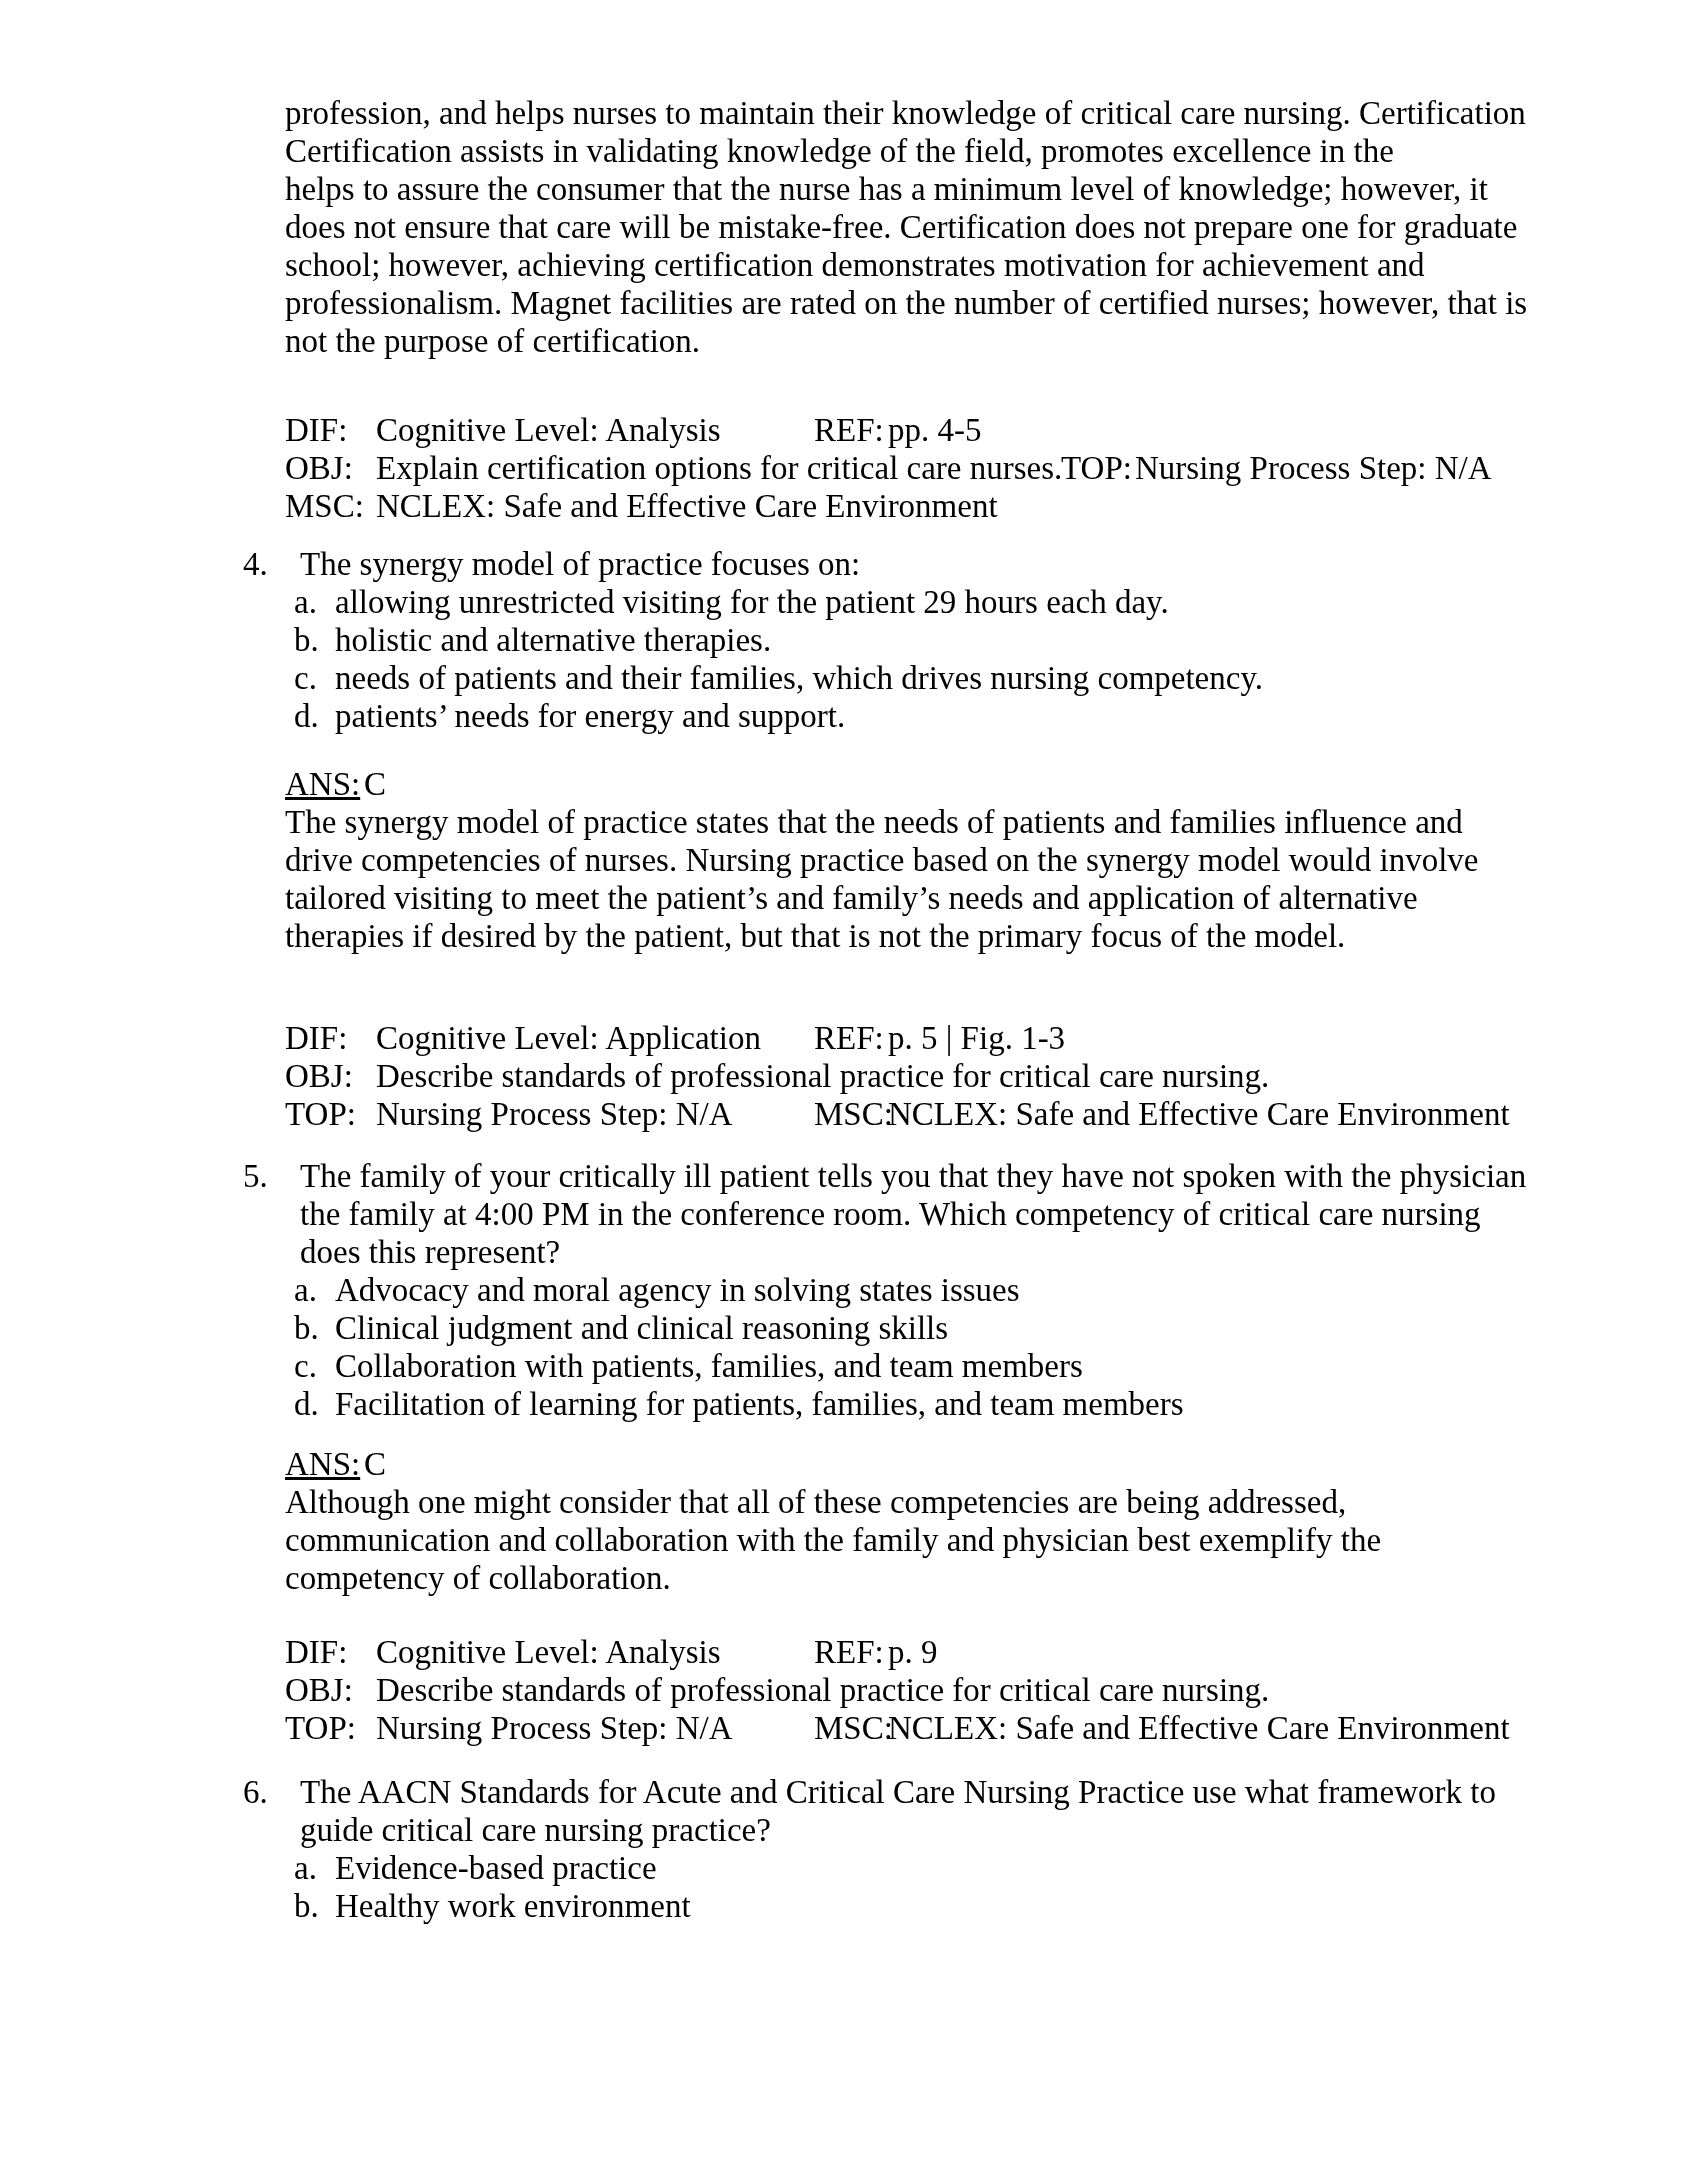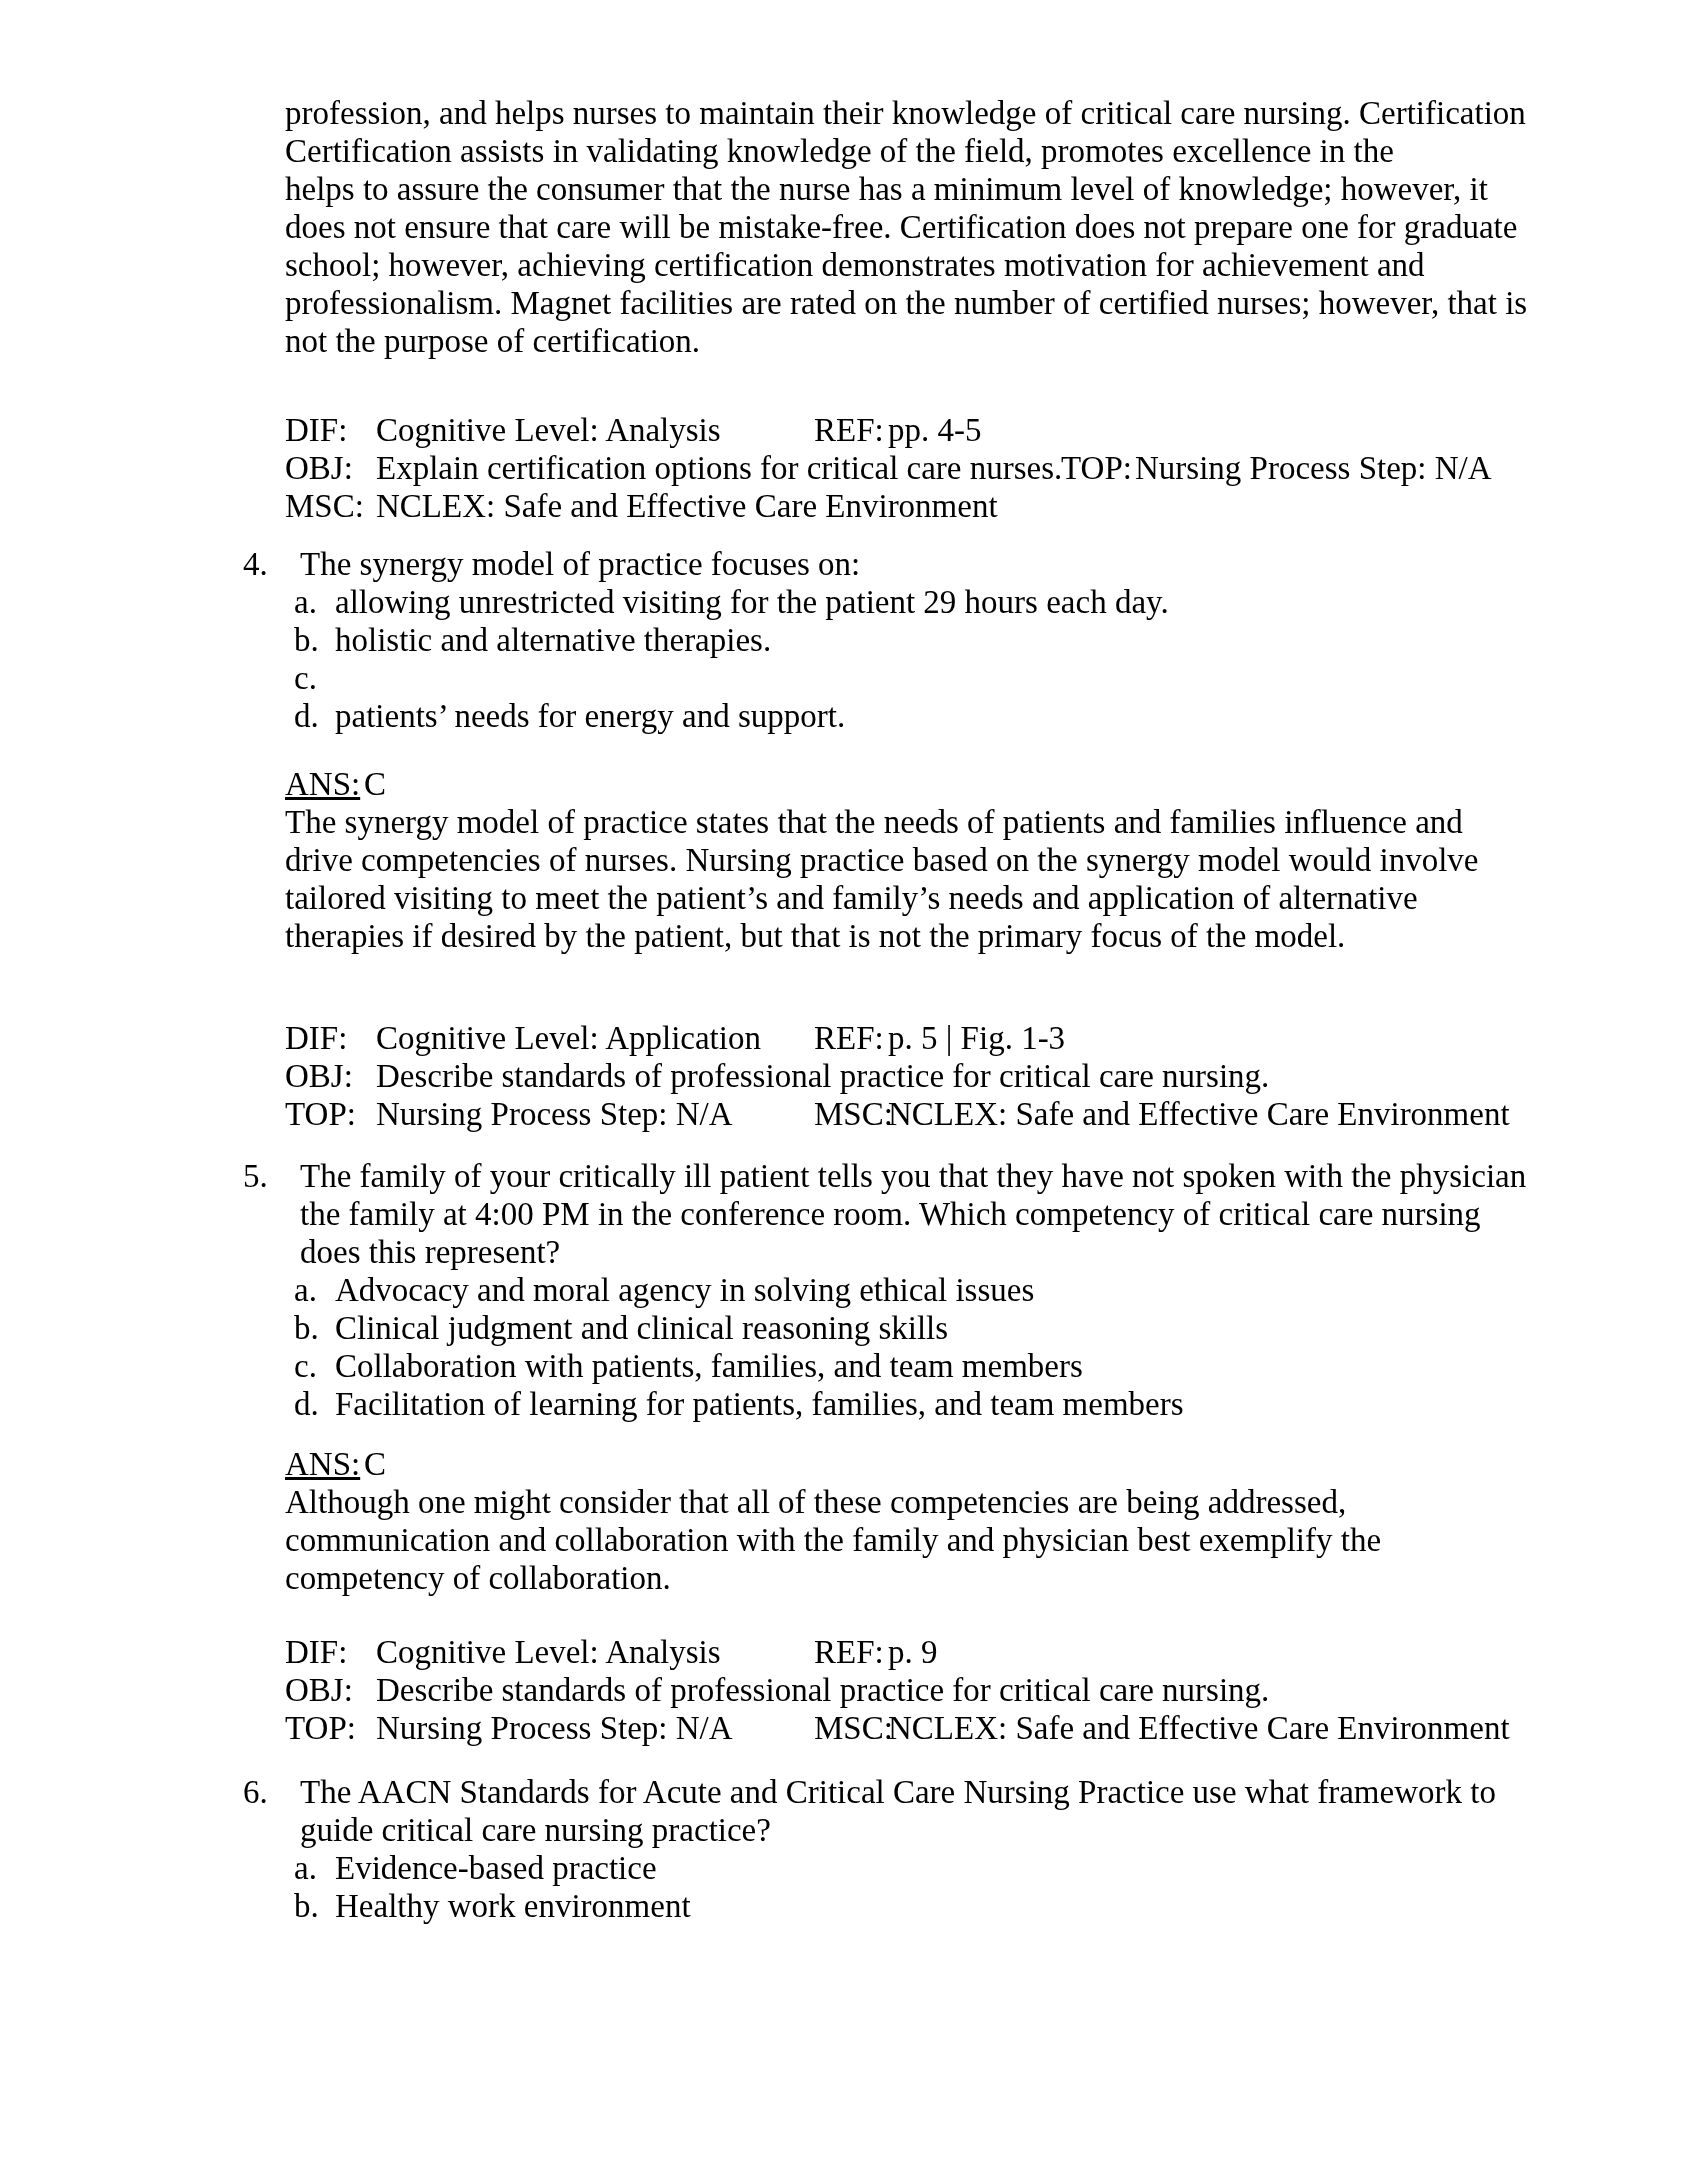--- a/index.html
+++ b/index.html
@@ -98,20 +98,21 @@
         <div class="opt">
           <span class="olet">a.</span>
           <span class="line">allowing unrestricted visiting for the patient 29 hours each day.</span>
         </div>
         <div class="opt">
           <span class="olet">b.</span>
           <span class="line">holistic and alternative therapies.</span>
         </div>
         <div class="opt">
           <span class="olet">c.</span>
+          <span class="line">needs of patients and their families, which drives nursing competency.</span>
         </div>
         <div class="opt">
           <span class="olet">d.</span>
           <span class="line">patients’ needs for energy and support.</span>
         </div>
       </div>
     </div>
 
     <div class="answer-block mt-ans4">
       <div class="line">
@@ -148,21 +149,21 @@
         <span class="qnum">5.</span>
         <div>
           <div class="line">The family of your critically ill patient tells you that they have not spoken with the physician</div>
           <div class="line">the family at 4:00 PM in the conference room. Which competency of critical care nursing</div>
           <div class="line">does this represent?</div>
         </div>
       </div>
       <div class="options">
         <div class="opt">
           <span class="olet">a.</span>
-          <span class="line">Advocacy and moral agency in solving ethical issues</span>
+          <span class="line">Advocacy and moral agency in solving states issues</span>
         </div>
         <div class="opt">
           <span class="olet">b.</span>
           <span class="line">Clinical judgment and clinical reasoning skills</span>
         </div>
         <div class="opt">
           <span class="olet">c.</span>
           <span class="line">Collaboration with patients, families, and team members</span>
         </div>
         <div class="opt">

